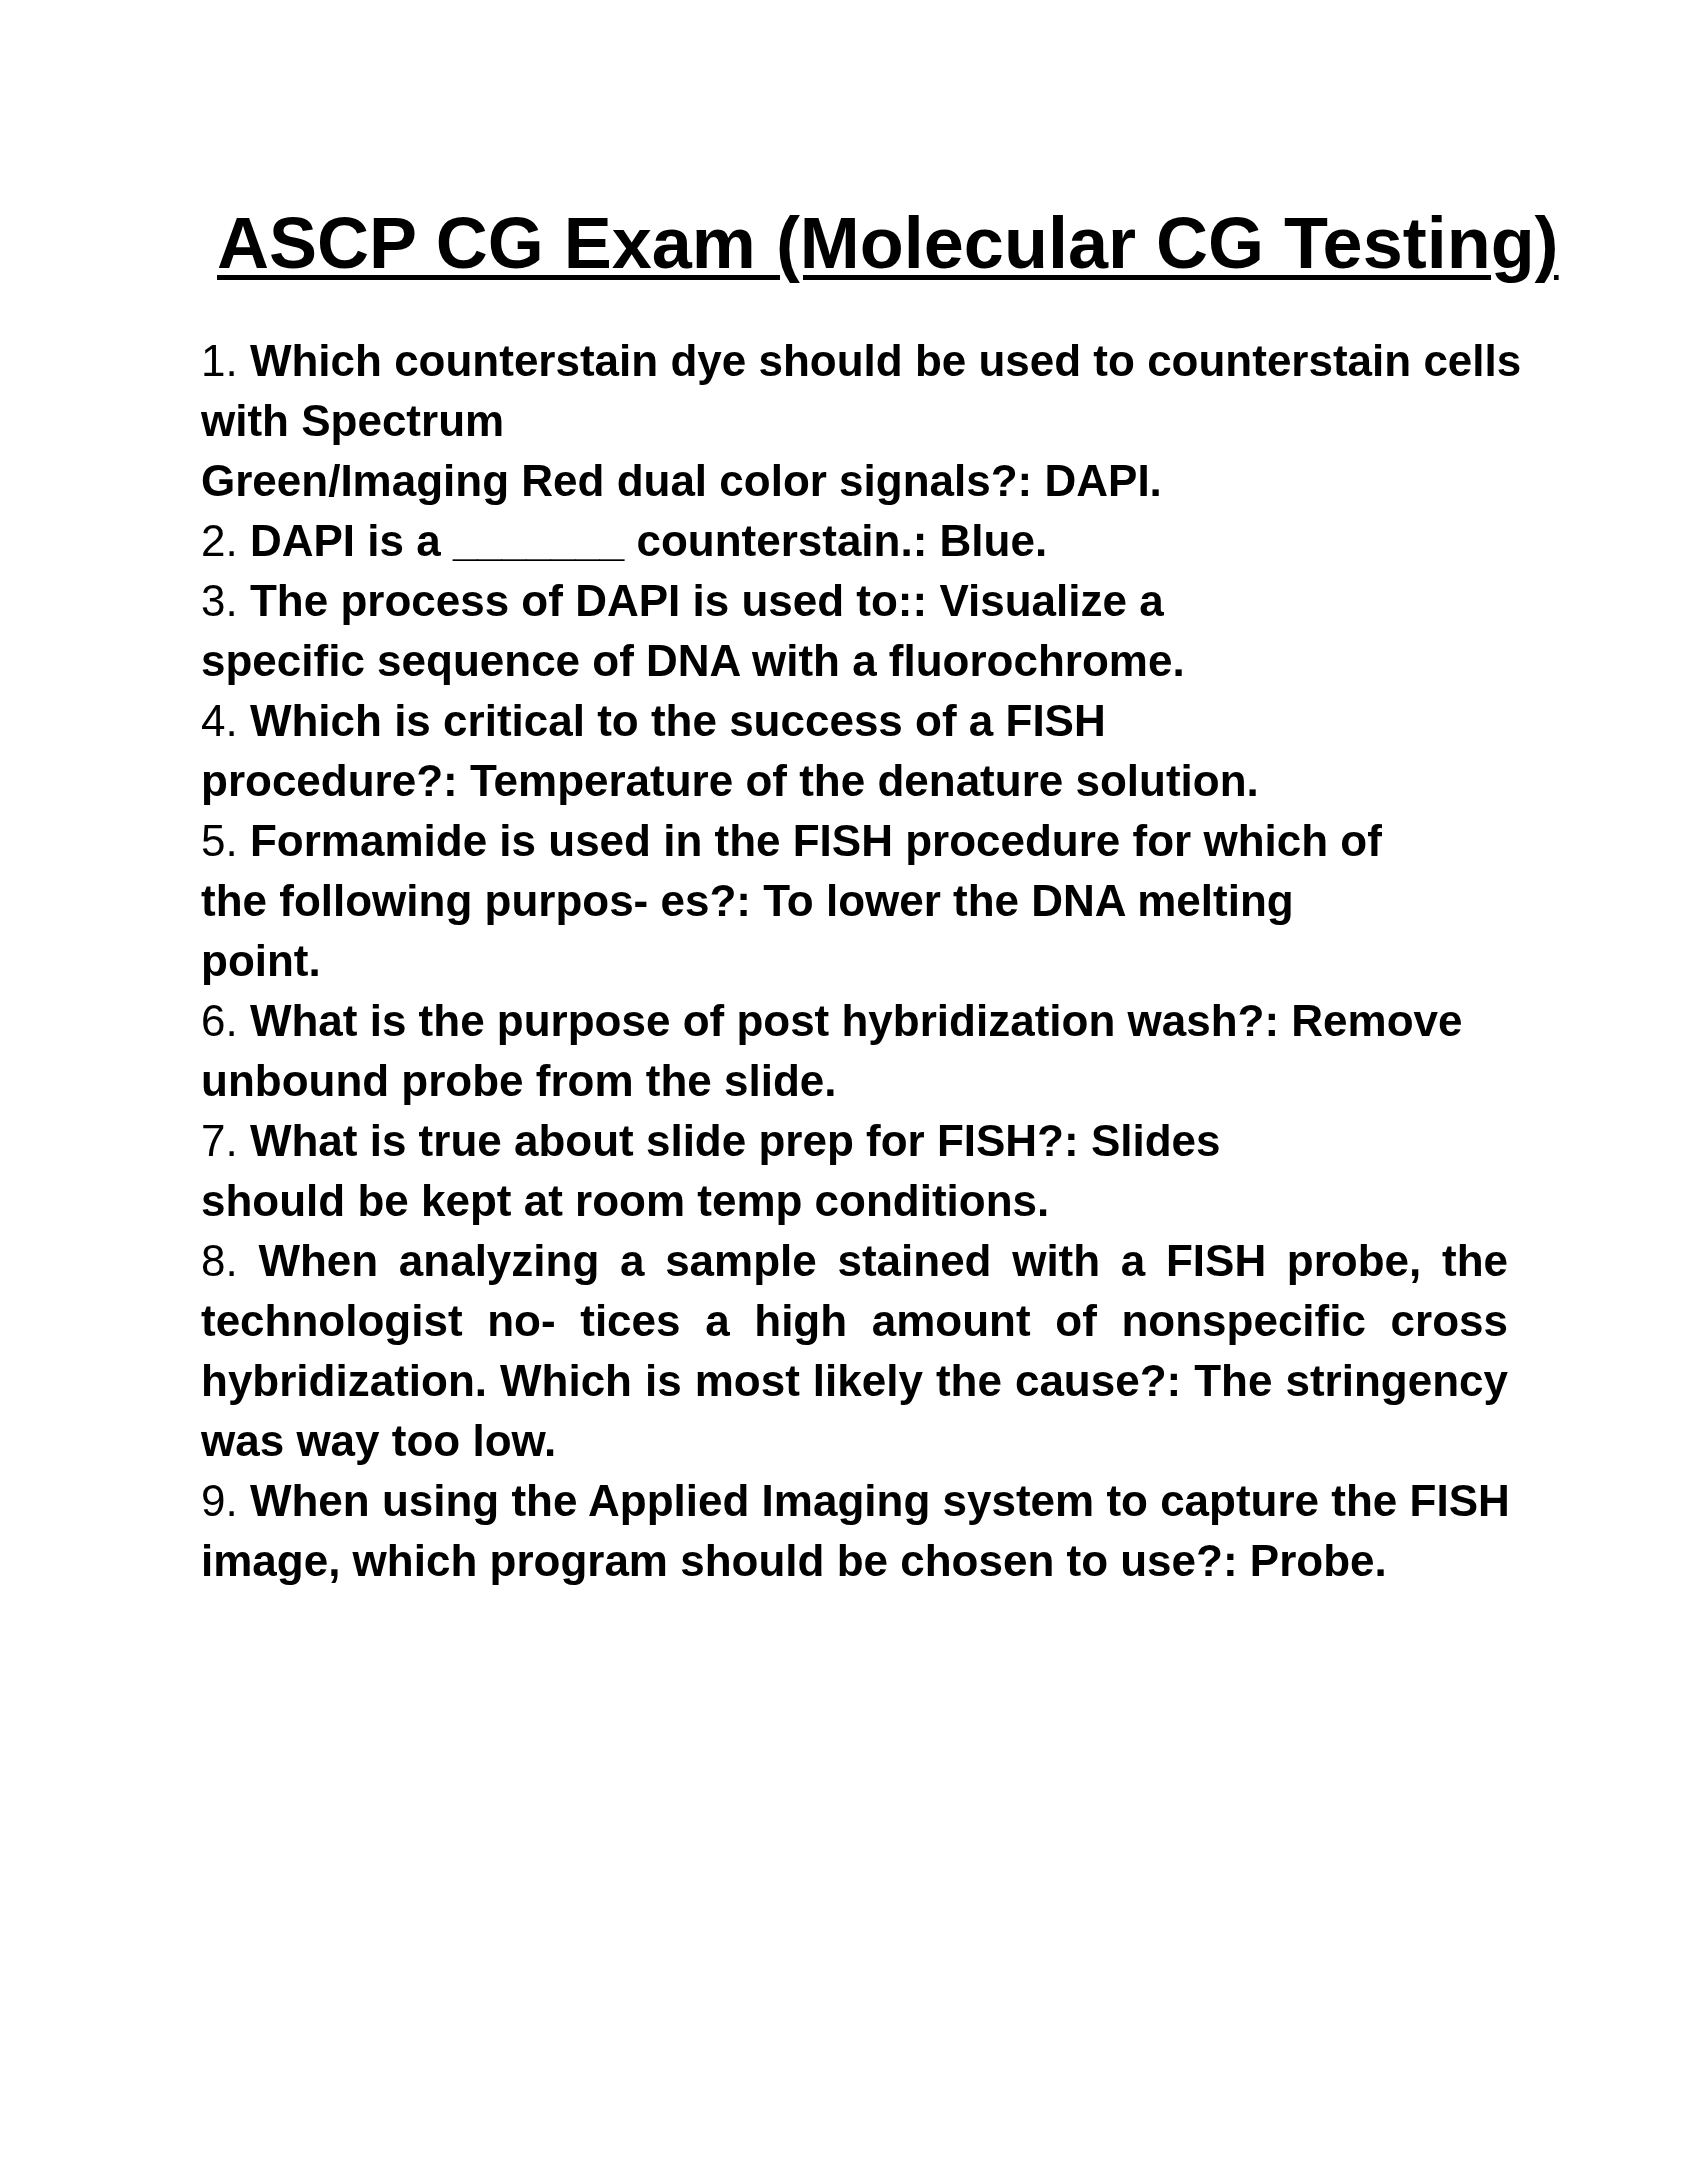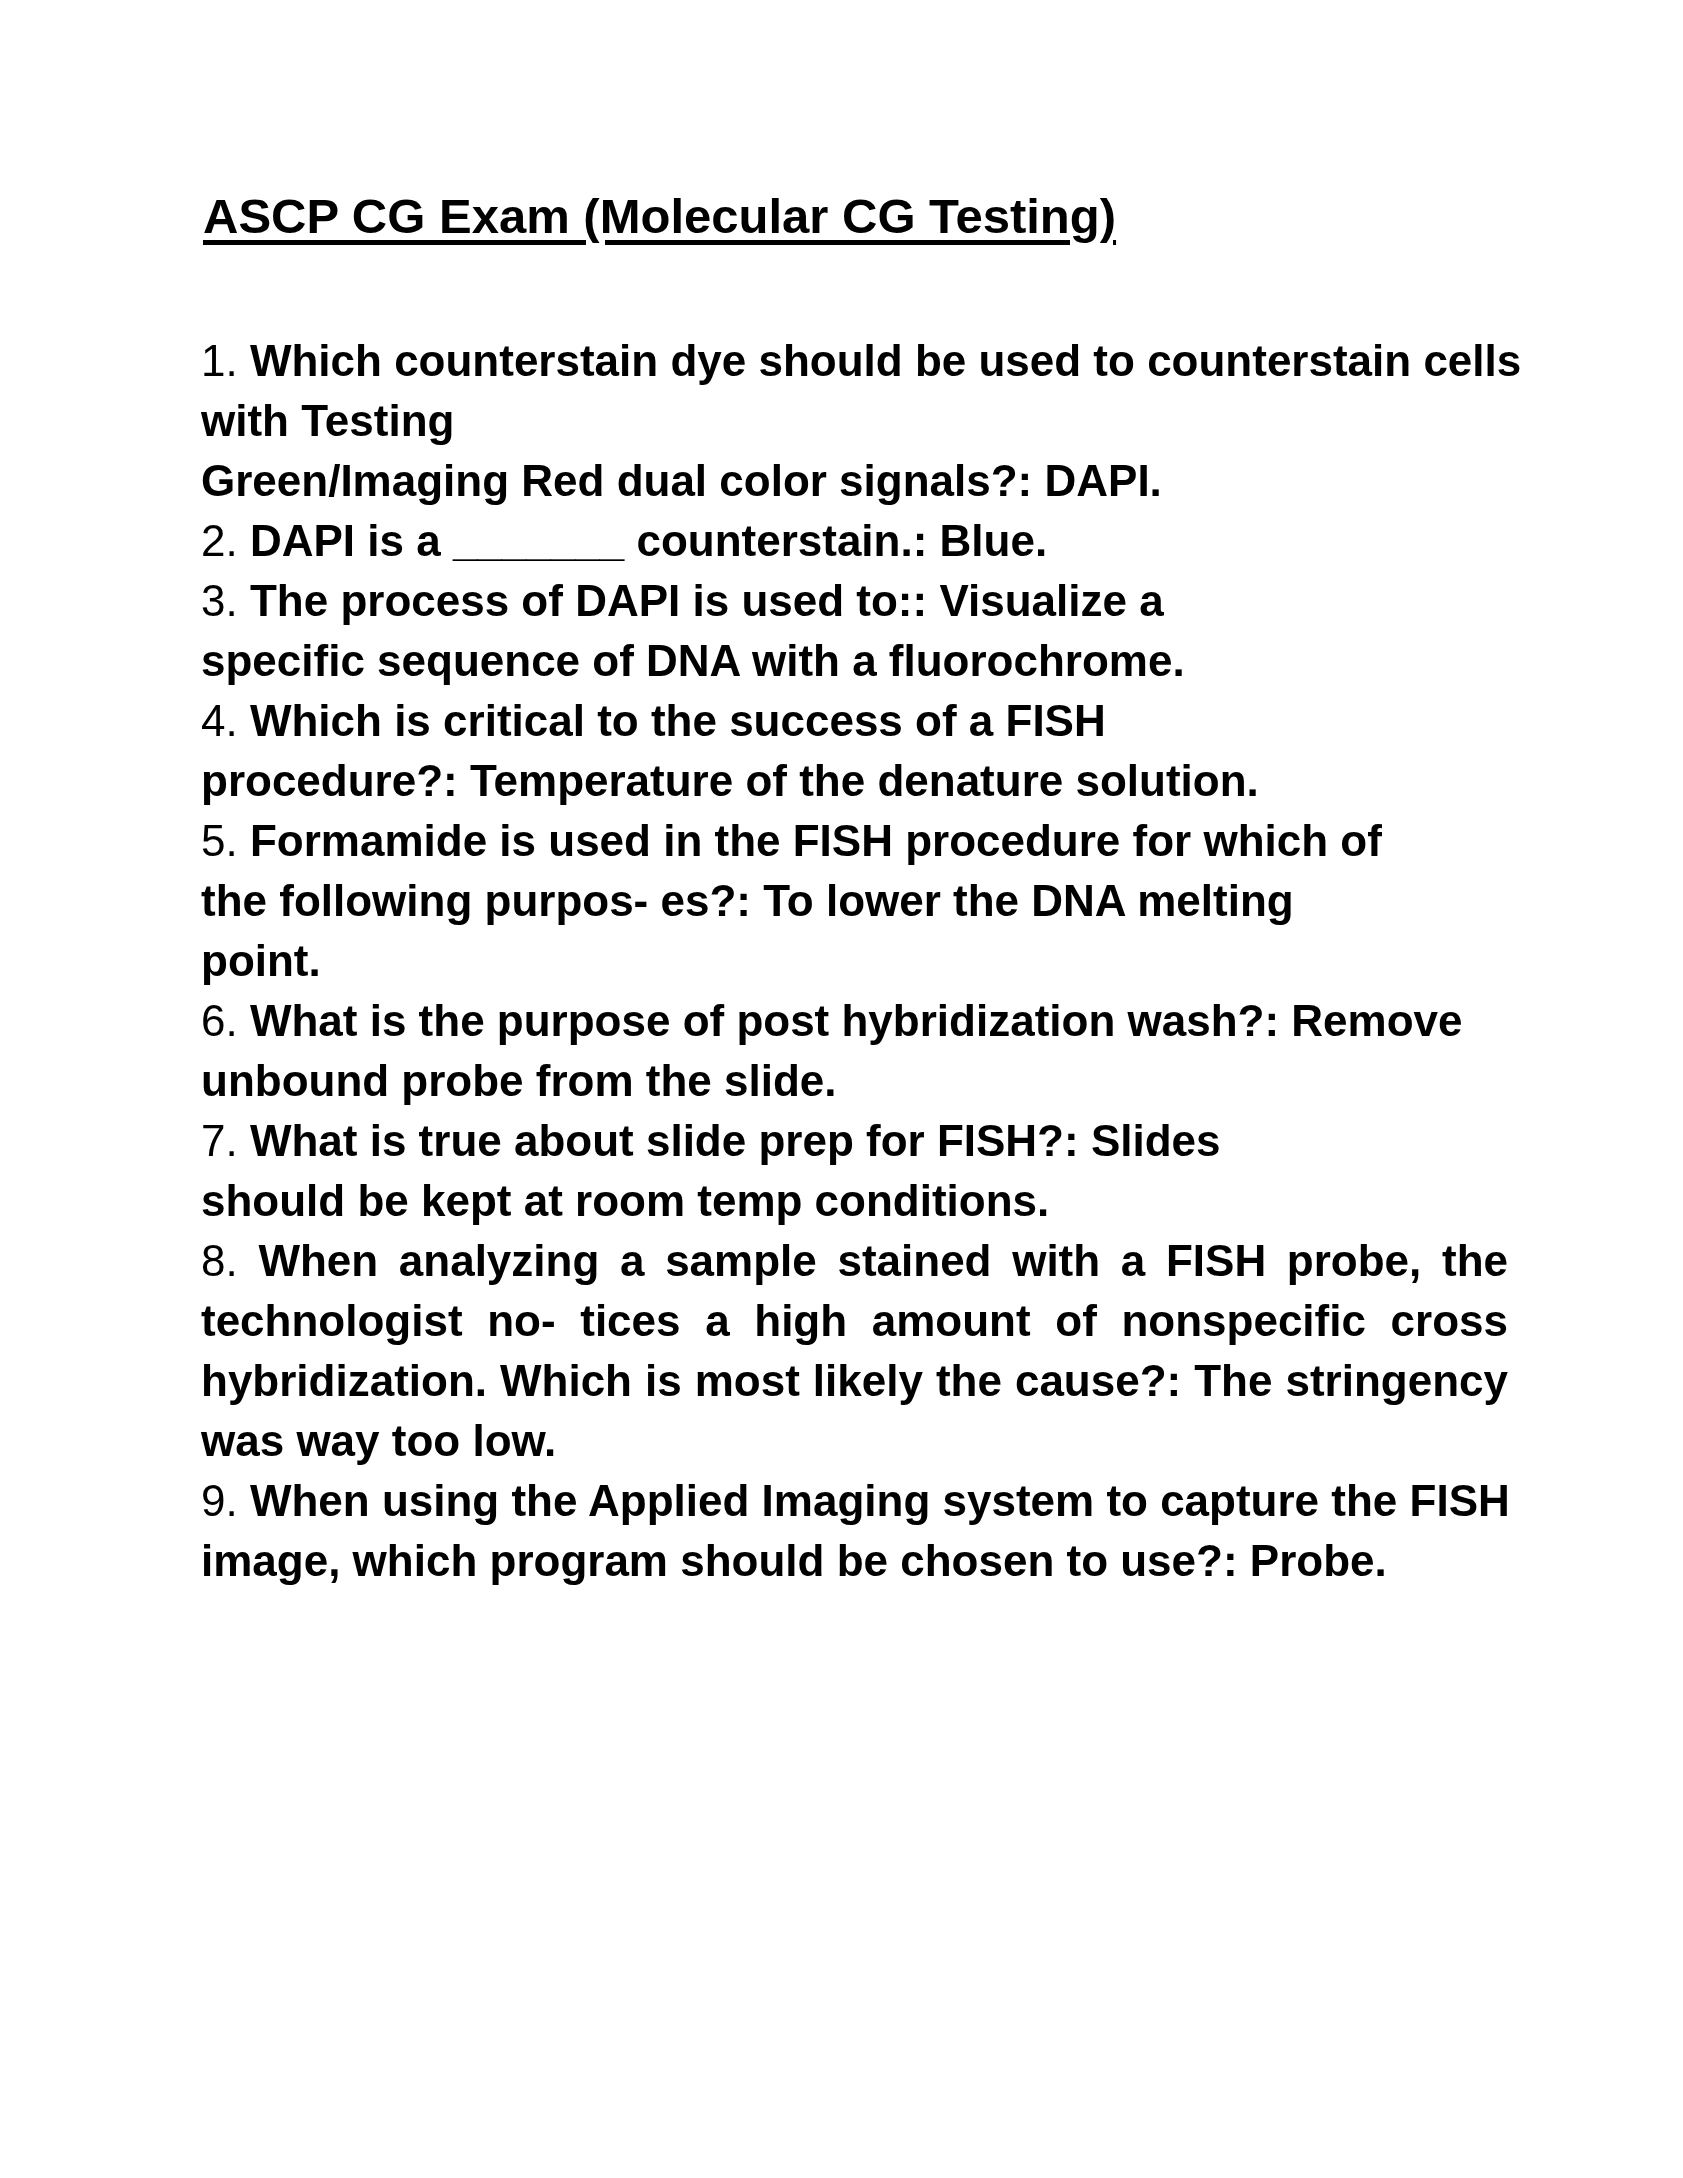--- a/index.html
+++ b/index.html
@@ -1,20 +1,20 @@
 <!DOCTYPE html>
 <html><head>
 <meta charset="utf-8">
 <style>
   html, body { margin: 0; padding: 0; background: #ffffff; }
   body { width: 1683px; height: 2178px; position: relative; overflow: hidden;
          font-family: "Liberation Sans", sans-serif; color: #000; }
   .page { position: absolute; left: 201px; top: 0; width: 1307px; }
-  .title { position: absolute; top: 186px; left: 0; margin: 2px;
-           font-size: 49px; font-weight: bold; text-decoration: underline;
+  .title { position: absolute; top: 186px; left: 0; margin: 16px;
+           font-size: 72px; font-weight: bold; text-decoration: underline;
            text-decoration-thickness: 5px; text-underline-offset: 7px;
            white-space: nowrap; letter-spacing: 0px; text-align: right; }
   .qa { position: absolute; top: 331px; left: 0; width: 1307px;
         font-size: 44px; line-height: 60px; }
   .item { margin: 0; }
   .num { font-weight: normal; }
   .q { font-weight: bold; }
   .a { font-weight: bold; }
   .justify { text-align: justify; text-align-last: left; }
   .nowrap { white-space: nowrap; }
@@ -25,21 +25,21 @@
 <div class="page">
   <h1 class="title">ASCP CG Exam (Molecular CG Testing)</h1>
 
   <div class="qa">
 
     <div class="item">
       <div class="nowrap">
         <span class="num">1.</span>
         <span class="q">Which counterstain dye should be used to counterstain cells</span>
       </div>
-      <div class="nowrap"><span class="q">with Testing</span></div>
+      <div class="nowrap"><span class="q">with Spectrum</span></div>
       <div class="nowrap">
         <span class="q">Green/Imaging Red dual color signals?:</span>
         <span class="a">DAPI.</span>
       </div>
     </div>
 
     <div class="item">
       <span class="num">2.</span>
       <span class="q">DAPI is a _______ counterstain.:</span>
       <span class="a">Blue.</span>

